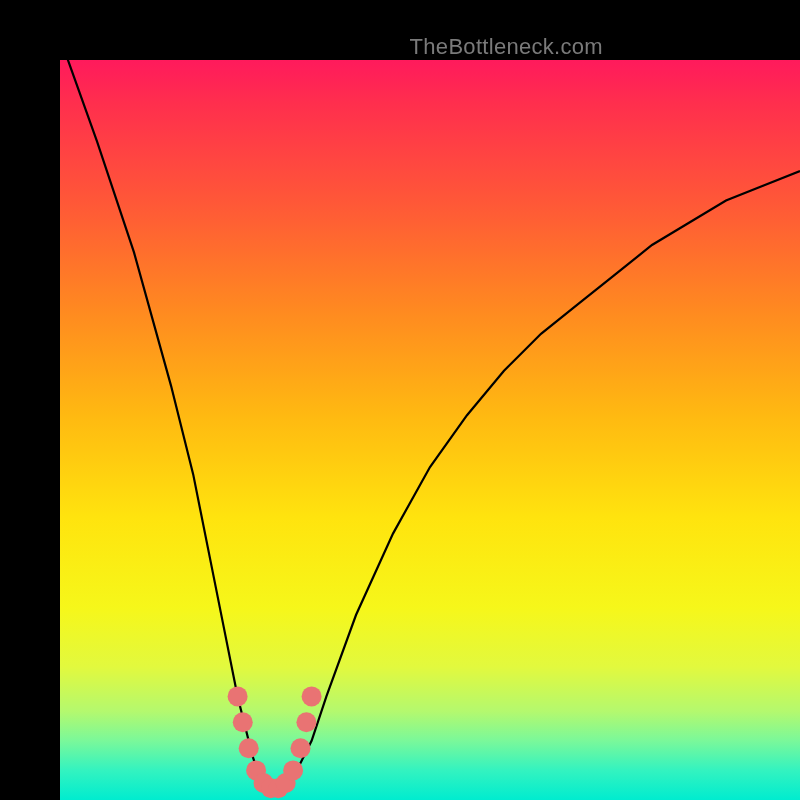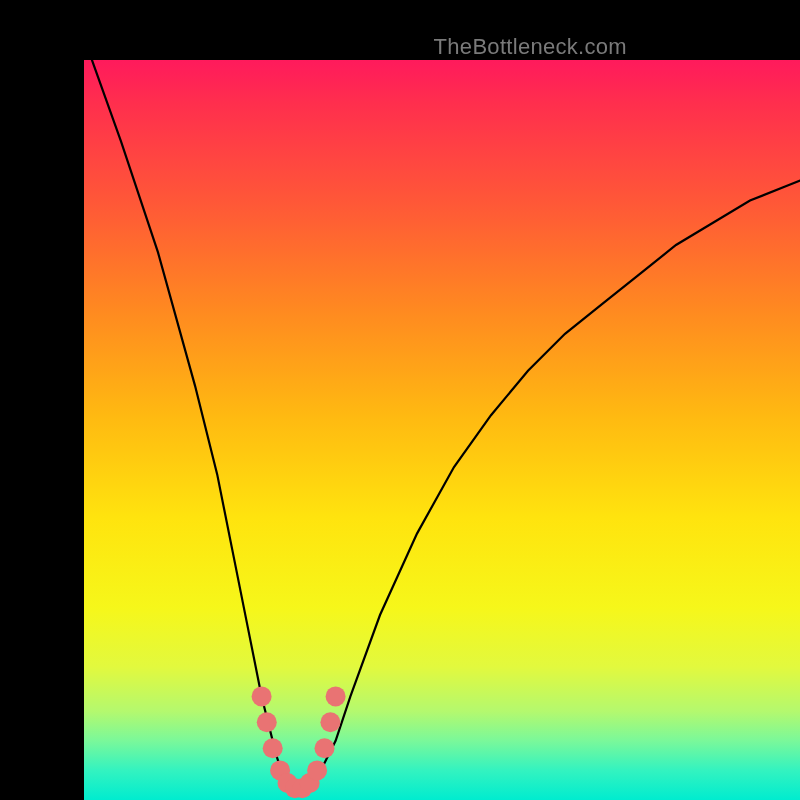--- a/index.html
+++ b/index.html
@@ -11,21 +11,20 @@
     overflow: hidden;
   }
   .frame {
     position: absolute;
     top: 0;
     left: 0;
     width: 643px;
     height: 800px;
     box-sizing: border-box;
     border: 30px solid #000;
-    margin-left: 24px;
   }
   .plot {
     position: absolute;
     top: 30px;
     left: 30px;
     width: 740px;
     height: 740px;
     overflow: hidden;
   }
   .gradient {

